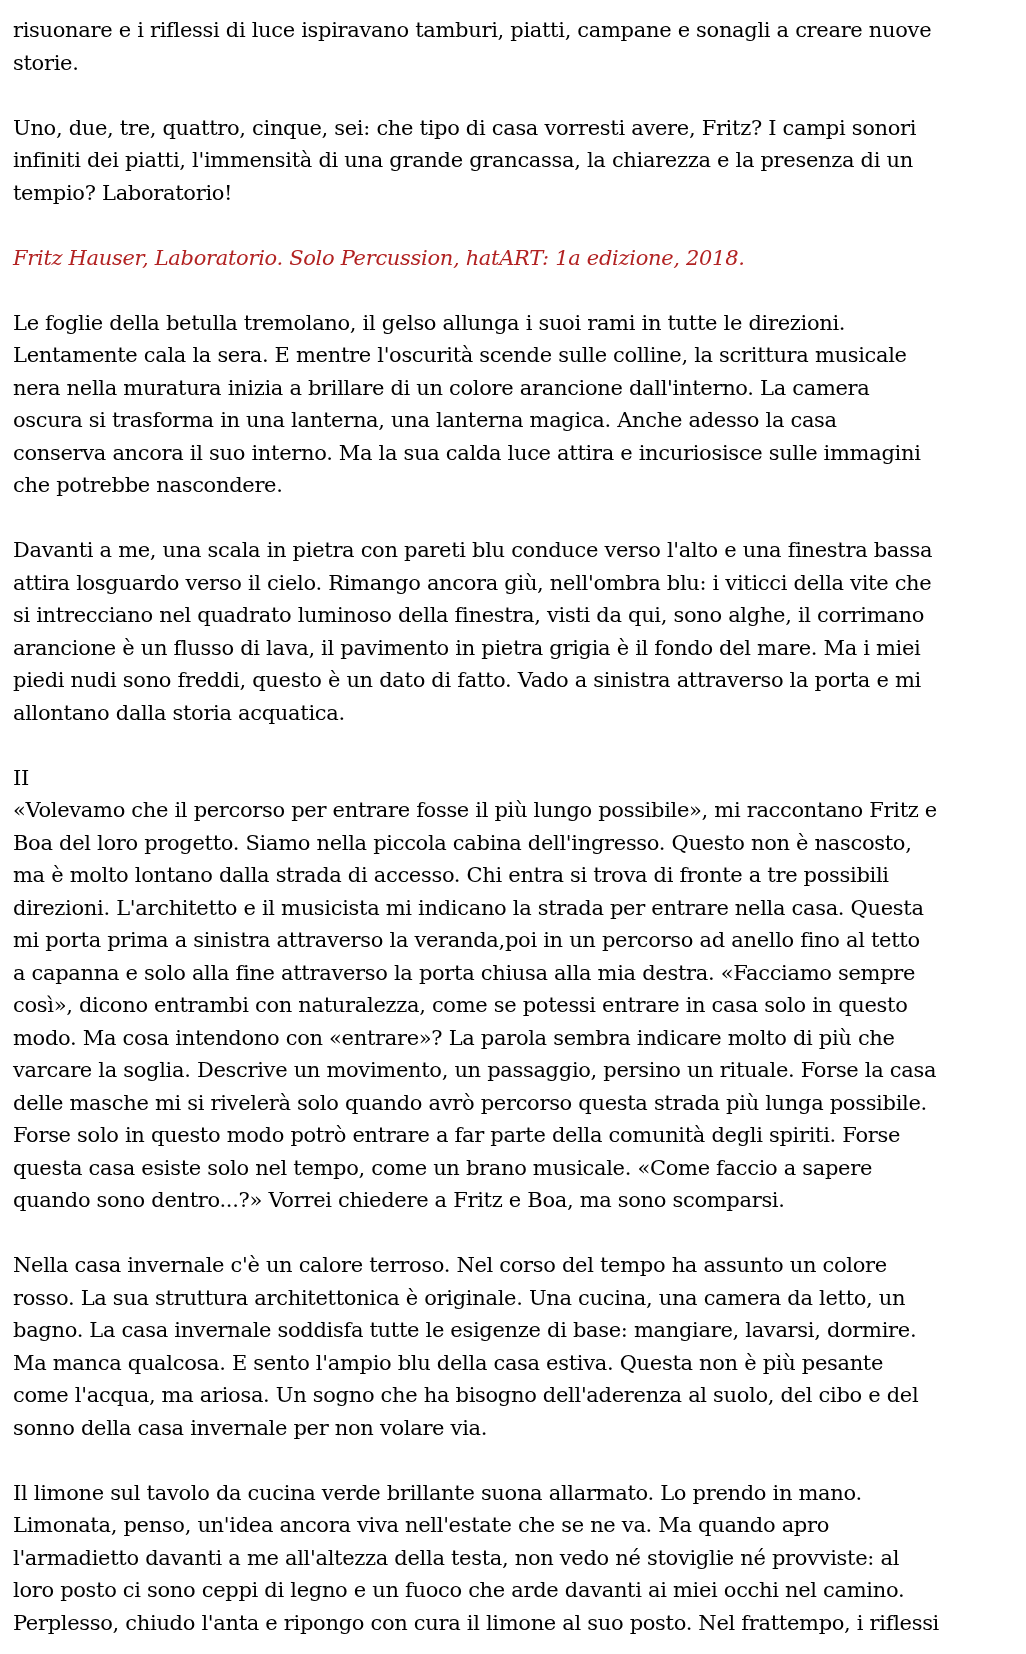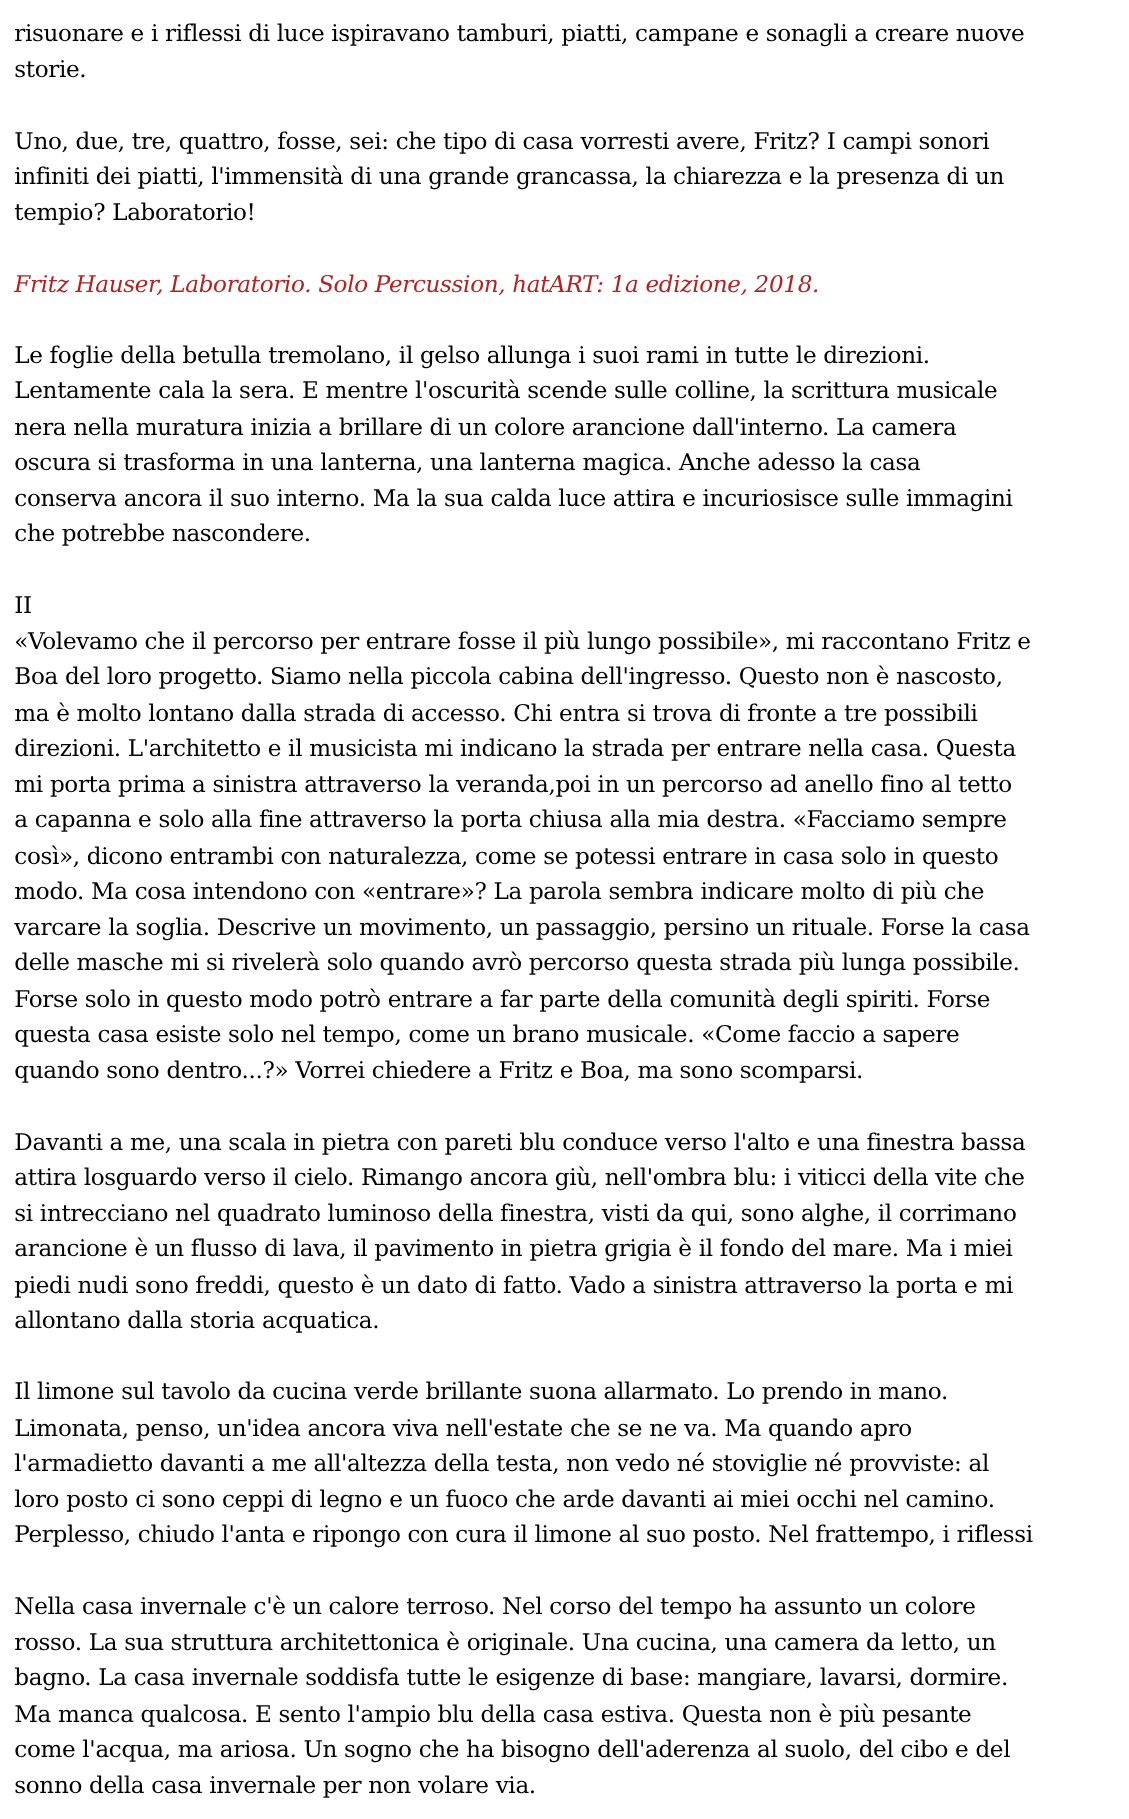--- a/index.html
+++ b/index.html
@@ -33,61 +33,61 @@
   }
 </style>
 </head>
 <body>
 
 <div class="page">
   <div class="doc">
     <p>risuonare e i riflessi di luce ispiravano tamburi, piatti, campane e sonagli a creare nuove
 storie.</p>
 
-    <p>Uno, due, tre, quattro, fosse, sei: che tipo di casa vorresti avere, Fritz? I campi sonori
+    <p>Uno, due, tre, quattro, cinque, sei: che tipo di casa vorresti avere, Fritz? I campi sonori
 infiniti dei piatti, l'immensità di una grande grancassa, la chiarezza e la presenza di un
 tempio? Laboratorio!</p>
 
     <p class="citation">Fritz Hauser, Laboratorio. Solo Percussion, hatART: 1a edizione, 2018.</p>
 
     <p>Le foglie della betulla tremolano, il gelso allunga i suoi rami in tutte le direzioni.
 Lentamente cala la sera. E mentre l'oscurità scende sulle colline, la scrittura musicale
 nera nella muratura inizia a brillare di un colore arancione dall'interno. La camera
 oscura si trasforma in una lanterna, una lanterna magica. Anche adesso la casa
 conserva ancora il suo interno. Ma la sua calda luce attira e incuriosisce sulle immagini
 che potrebbe nascondere.</p>
+
+    <p>Davanti a me, una scala in pietra con pareti blu conduce verso l'alto e una finestra bassa
+attira losguardo verso il cielo. Rimango ancora giù, nell'ombra blu: i viticci della vite che
+si intrecciano nel quadrato luminoso della finestra, visti da qui, sono alghe, il corrimano
+arancione è un flusso di lava, il pavimento in pietra grigia è il fondo del mare. Ma i miei
+piedi nudi sono freddi, questo è un dato di fatto. Vado a sinistra attraverso la porta e mi
+allontano dalla storia acquatica.</p>
 
     <p>II
 «Volevamo che il percorso per entrare fosse il più lungo possibile», mi raccontano Fritz e
 Boa del loro progetto. Siamo nella piccola cabina dell'ingresso. Questo non è nascosto,
 ma è molto lontano dalla strada di accesso. Chi entra si trova di fronte a tre possibili
 direzioni. L'architetto e il musicista mi indicano la strada per entrare nella casa. Questa
 mi porta prima a sinistra attraverso la veranda,poi in un percorso ad anello fino al tetto
 a capanna e solo alla fine attraverso la porta chiusa alla mia destra. «Facciamo sempre
 così», dicono entrambi con naturalezza, come se potessi entrare in casa solo in questo
 modo. Ma cosa intendono con «entrare»? La parola sembra indicare molto di più che
 varcare la soglia. Descrive un movimento, un passaggio, persino un rituale. Forse la casa
 delle masche mi si rivelerà solo quando avrò percorso questa strada più lunga possibile.
 Forse solo in questo modo potrò entrare a far parte della comunità degli spiriti. Forse
 questa casa esiste solo nel tempo, come un brano musicale. «Come faccio a sapere
 quando sono dentro...?» Vorrei chiedere a Fritz e Boa, ma sono scomparsi.</p>
 
-    <p>Davanti a me, una scala in pietra con pareti blu conduce verso l'alto e una finestra bassa
-attira losguardo verso il cielo. Rimango ancora giù, nell'ombra blu: i viticci della vite che
-si intrecciano nel quadrato luminoso della finestra, visti da qui, sono alghe, il corrimano
-arancione è un flusso di lava, il pavimento in pietra grigia è il fondo del mare. Ma i miei
-piedi nudi sono freddi, questo è un dato di fatto. Vado a sinistra attraverso la porta e mi
-allontano dalla storia acquatica.</p>
+    <p>Nella casa invernale c'è un calore terroso. Nel corso del tempo ha assunto un colore
+rosso. La sua struttura architettonica è originale. Una cucina, una camera da letto, un
+bagno. La casa invernale soddisfa tutte le esigenze di base: mangiare, lavarsi, dormire.
+Ma manca qualcosa. E sento l'ampio blu della casa estiva. Questa non è più pesante
+come l'acqua, ma ariosa. Un sogno che ha bisogno dell'aderenza al suolo, del cibo e del
+sonno della casa invernale per non volare via.</p>
 
     <p>Il limone sul tavolo da cucina verde brillante suona allarmato. Lo prendo in mano.
 Limonata, penso, un'idea ancora viva nell'estate che se ne va. Ma quando apro
 l'armadietto davanti a me all'altezza della testa, non vedo né stoviglie né provviste: al
 loro posto ci sono ceppi di legno e un fuoco che arde davanti ai miei occhi nel camino.
 Perplesso, chiudo l'anta e ripongo con cura il limone al suo posto. Nel frattempo, i riflessi</p>
-
-    <p>Nella casa invernale c'è un calore terroso. Nel corso del tempo ha assunto un colore
-rosso. La sua struttura architettonica è originale. Una cucina, una camera da letto, un
-bagno. La casa invernale soddisfa tutte le esigenze di base: mangiare, lavarsi, dormire.
-Ma manca qualcosa. E sento l'ampio blu della casa estiva. Questa non è più pesante
-come l'acqua, ma ariosa. Un sogno che ha bisogno dell'aderenza al suolo, del cibo e del
-sonno della casa invernale per non volare via.</p>
   </div>
 </div>
 
 </body></html>

